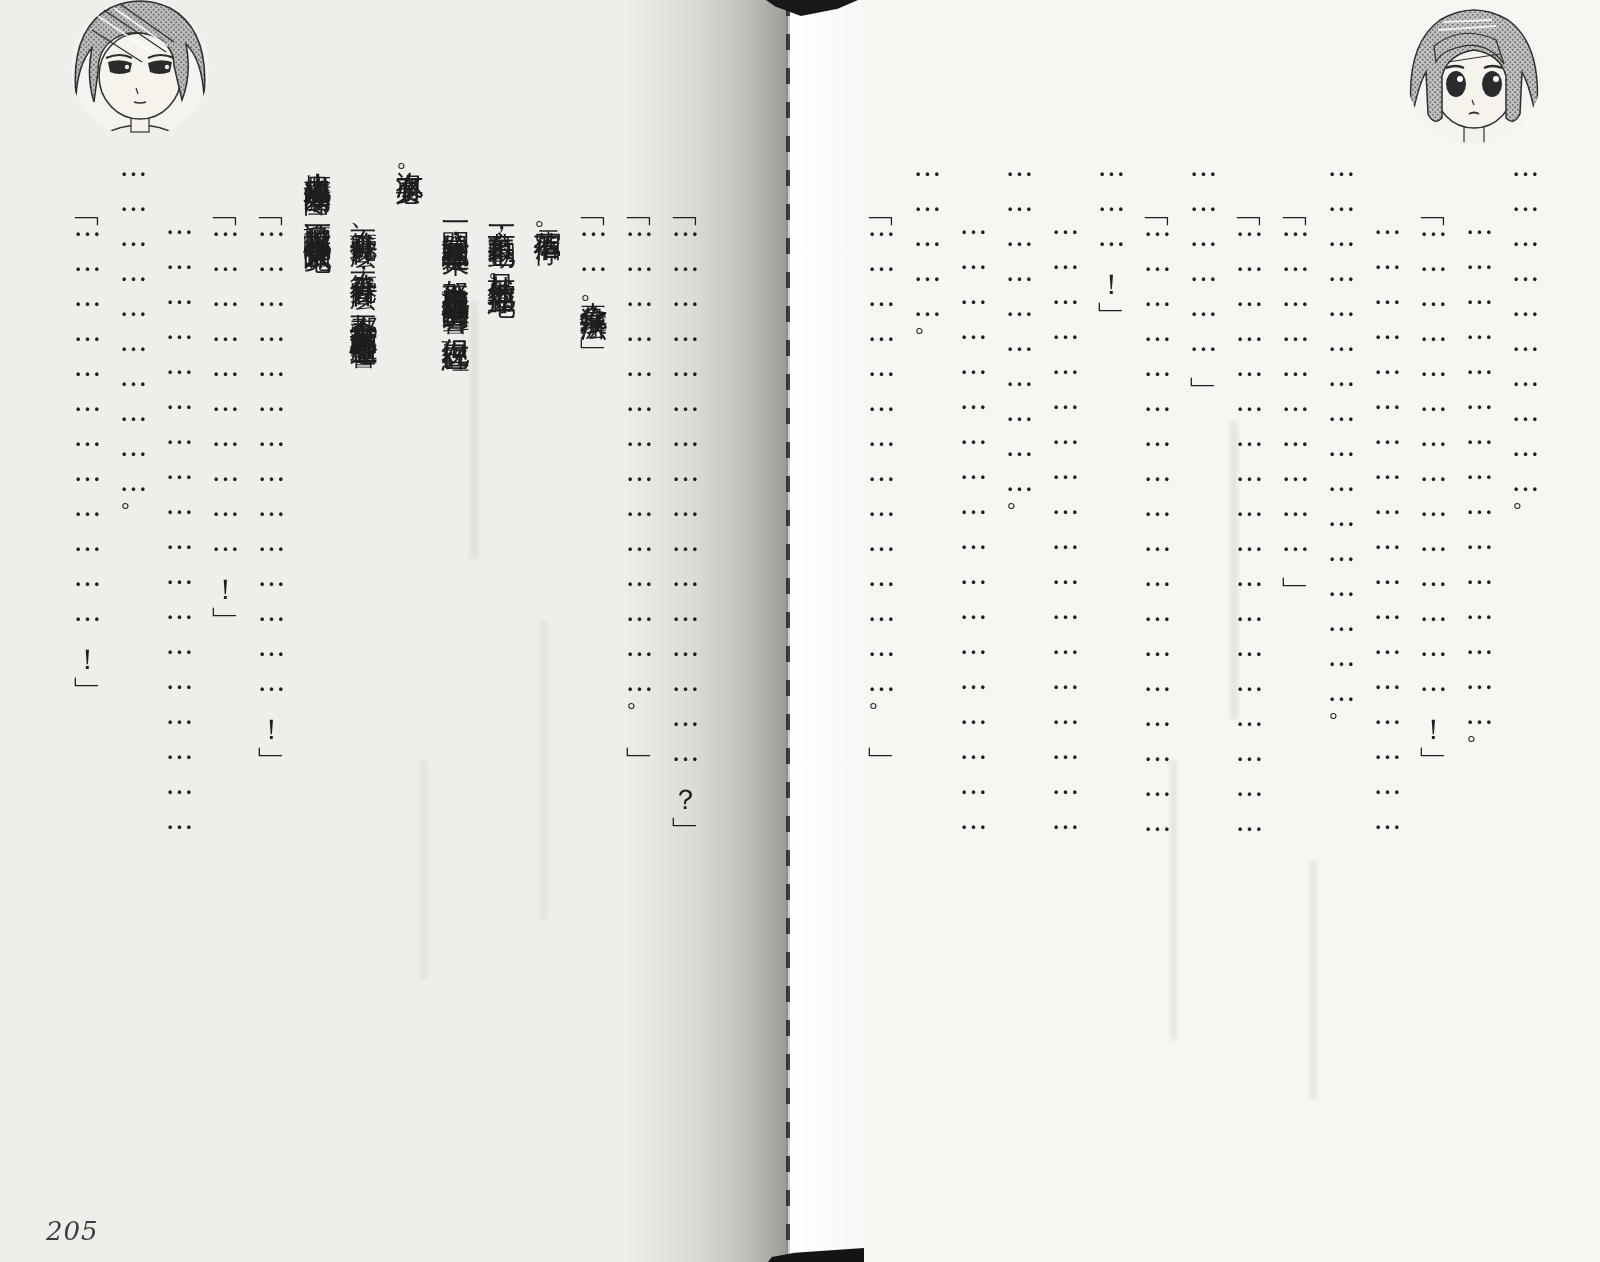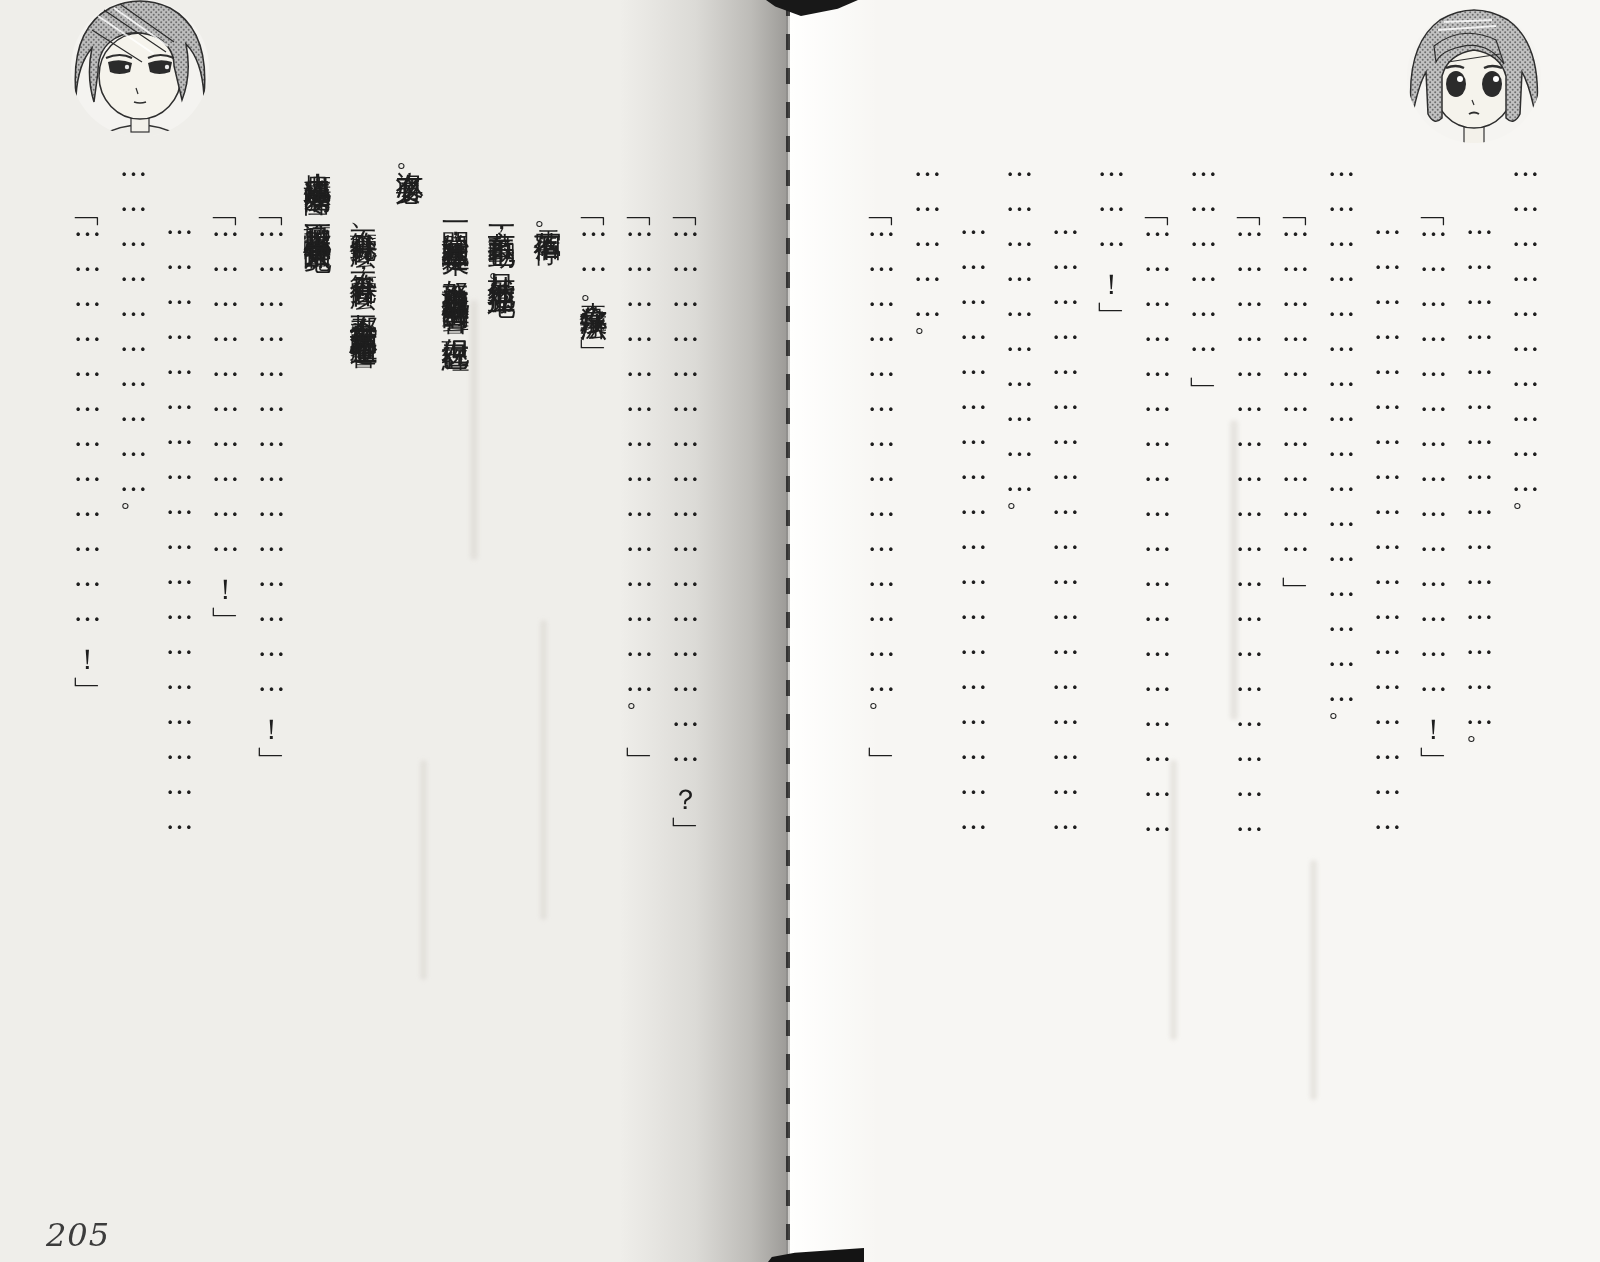--- a/index.html
+++ b/index.html
@@ -24,21 +24,21 @@
          background:#141414;clip-path:polygon(100% 100%,0 100%,4% 72%,28% 48%,100% 22%);}
   
   .vtext{position:absolute;top:150px;height:1010px;
          writing-mode:vertical-rl;text-orientation:upright;
          font-size:28px;color:#1e1e1e;overflow:hidden;}
   .vtext .col{line-height:46px;letter-spacing:2px;white-space:nowrap;}
   .vtext .col.ind1{padding-top:58px;}
   #left-cols{left:60px;width:648px;}
   #right-cols{left:856px;width:692px;}
   
-  .pageno{position:absolute;font-style:italic;font-size:32px;color:#3c3c3c;
+  .pageno{position:absolute;font-style:italic;font-size:26px;color:#3c3c3c;
          letter-spacing:1px;}
   #pageno-left{left:46px;top:1216px;}
   #pageno-right{left:1500px;top:1276px;}
   
   .avatar{position:absolute;width:140px;height:140px;}
   #avatar-left{left:70px;top:-4px;}
   #avatar-right{left:1404px;top:6px;}
   
   .ghost{position:absolute;background:#d9d6d0;opacity:.55;filter:blur(2px);
          border-radius:4px;}

